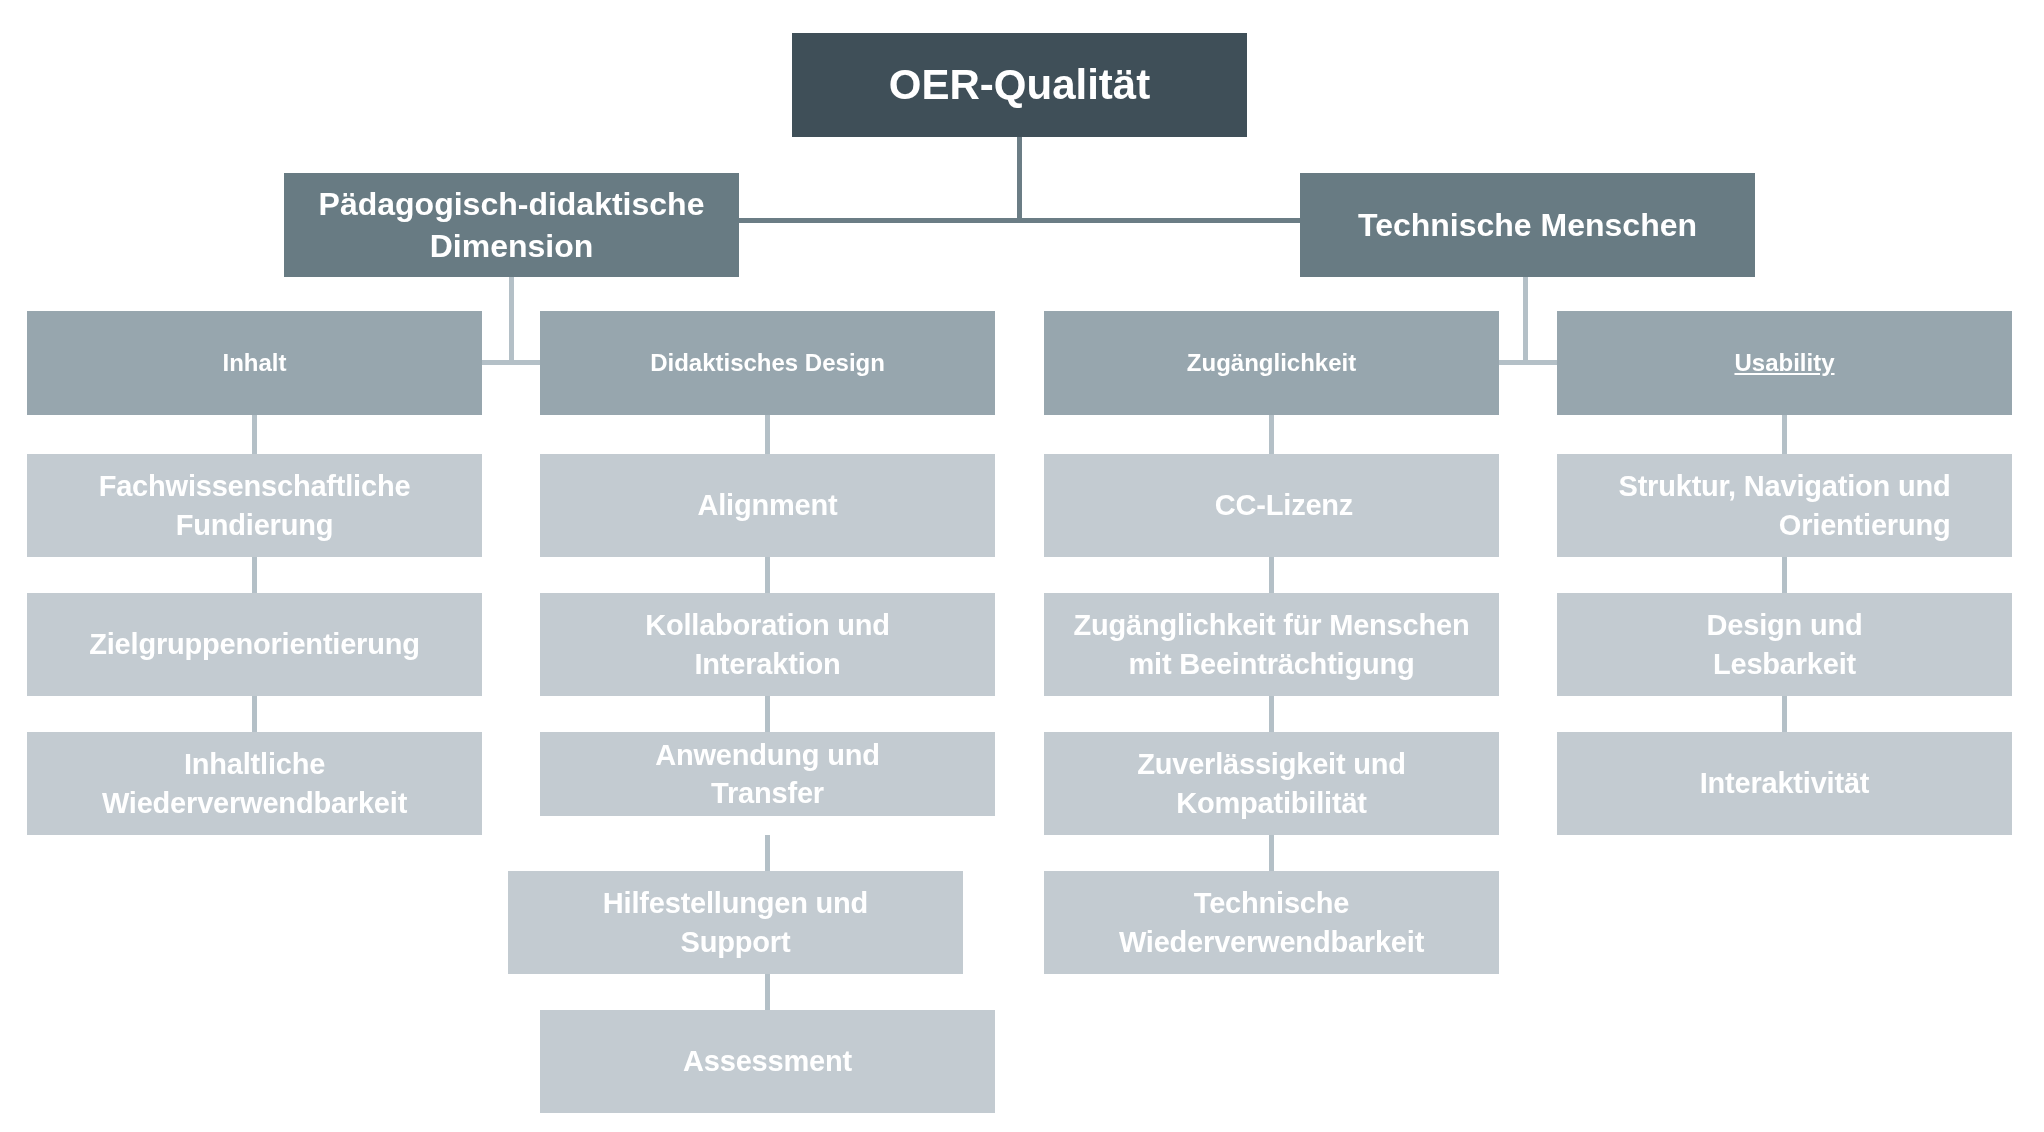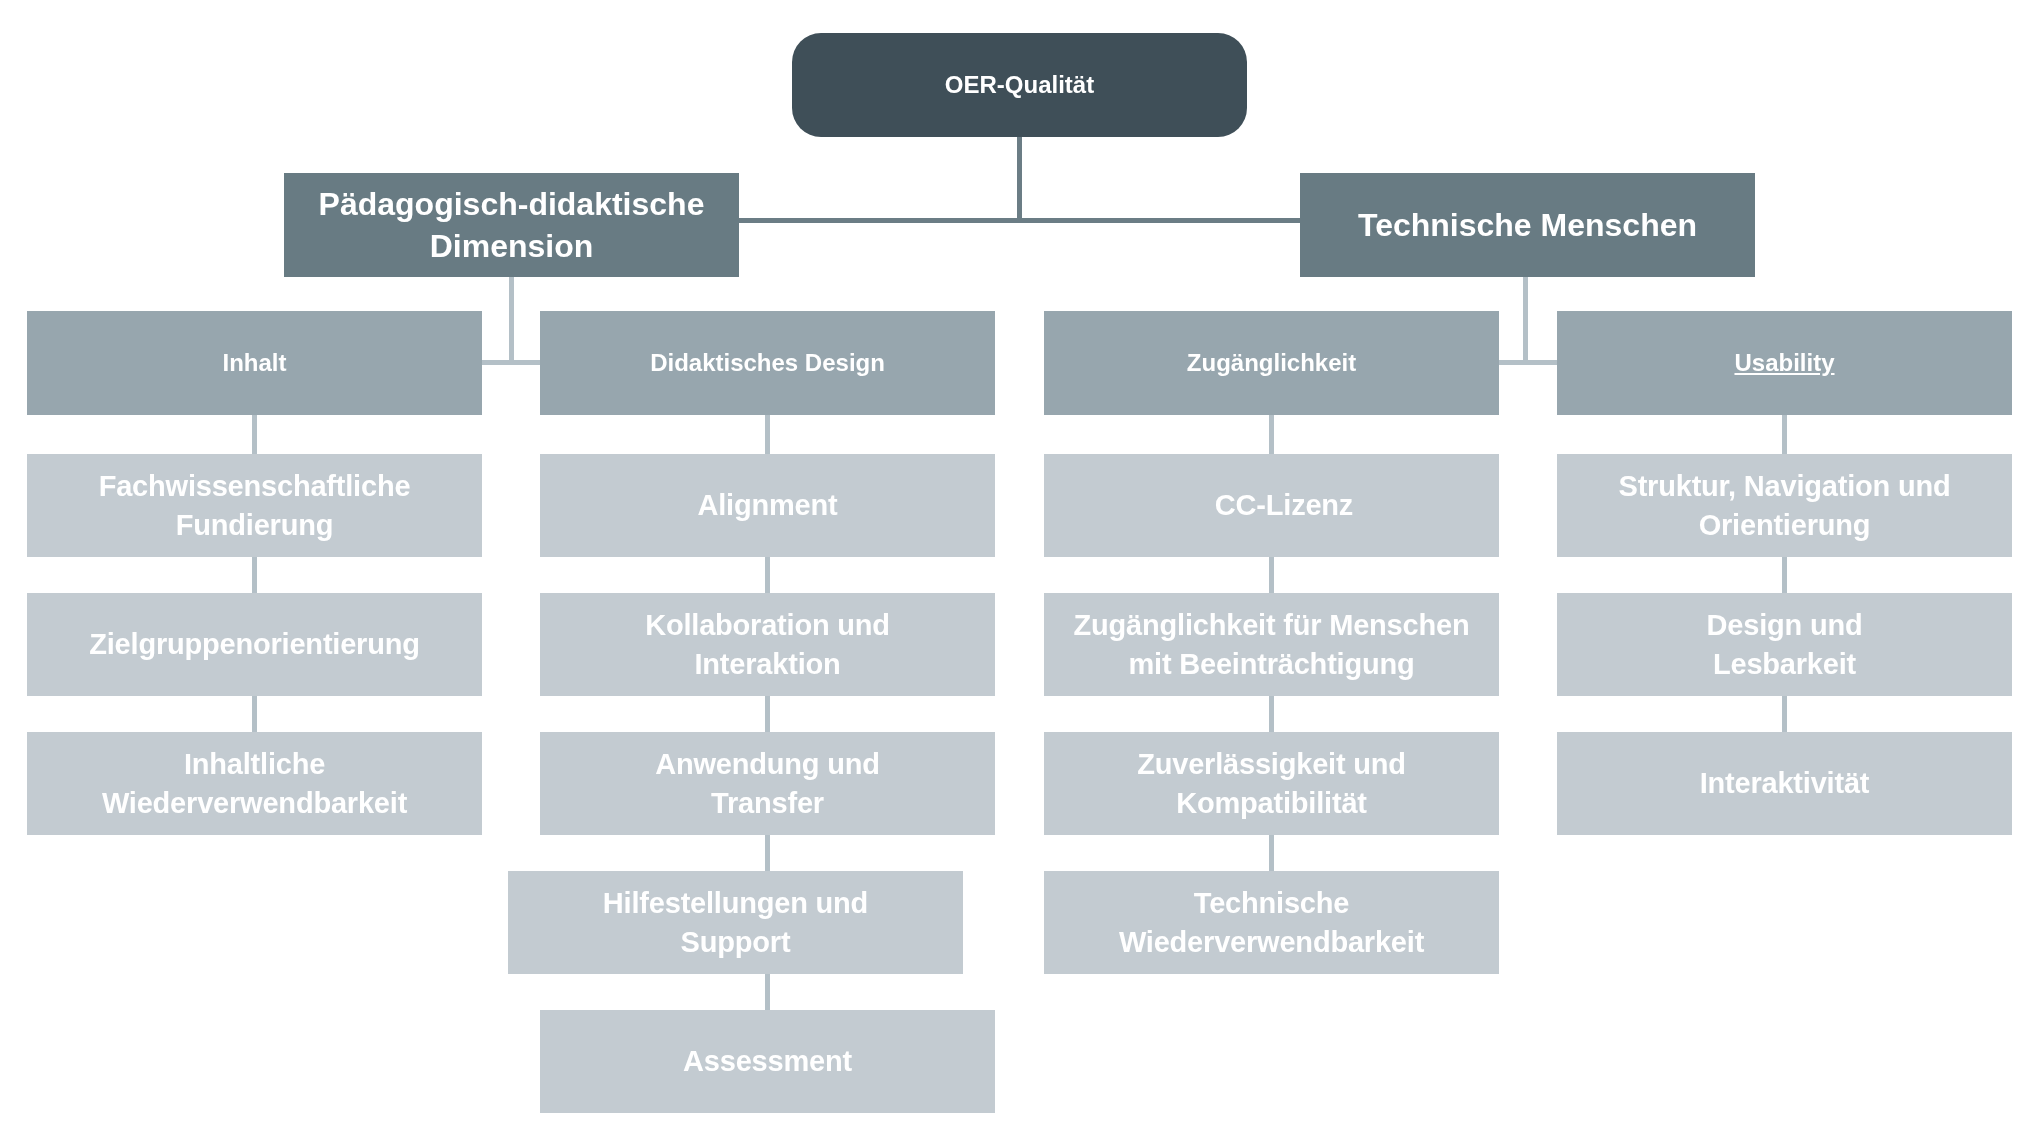--- a/index.html
+++ b/index.html
@@ -17,21 +17,21 @@
     align-items: center;
     justify-content: center;
     text-align: center;
     white-space: pre-line;
     color: var(--text, #ffffff);
     font-weight: 700;
     line-height: 1.32;
     box-sizing: border-box;
     padding: 4px 6px;
   }
-  .lvl1 { background: var(--level1-fill, #3f4f58); font-size: 24px; border-radius: 29px; }
+  .lvl1 { background: var(--level1-fill, #3f4f58); font-size: 42px; }
   .lvl2 { background: var(--level2-fill, #687b83); font-size: 32px; }
   .lvl3 { background: var(--level3-fill, #97a6ae); font-size: 24px; }
   .leaf { background: var(--leaf-fill, #c3cbd1); font-size: 29px; letter-spacing: -0.2px; }
   .line { position: absolute; }
   .line.dark  { background: var(--line-dark,  #6b7d85); }
   .line.light { background: var(--line-light, #b4c0c7); }
 </style>
 </head>
 <body>
 
@@ -77,33 +77,33 @@
 
   <div class="node leaf" style="left:27px; top:454px; width:455px; height:103px;">Fachwissenschaftliche
 Fundierung</div>
   <div class="node leaf" style="left:27px; top:593px; width:455px; height:103px;">Zielgruppenorientierung</div>
   <div class="node leaf" style="left:27px; top:732px; width:455px; height:103px;">Inhaltliche
 Wiederverwendbarkeit</div>
 
   <div class="node leaf" style="left:540px; top:454px; width:455px; height:103px;">Alignment</div>
   <div class="node leaf" style="left:540px; top:593px; width:455px; height:103px;">Kollaboration und
 Interaktion</div>
-  <div class="node leaf" style="left:540px; top:732px; width:455px; height:103px;">Anwendung und
+  <div class="node leaf" style="left:540px; top:732px; width:455px; height:84px;">Anwendung und
 Transfer</div>
   <div class="node leaf" style="left:508px; top:871px; width:455px; height:103px;">Hilfestellungen und
 Support</div>
   <div class="node leaf" style="left:540px; top:1010px; width:455px; height:103px;">Assessment</div>
 
   <div class="node leaf" style="left:1044px; top:454px; width:455px; height:103px;padding-left:31px;">CC-Lizenz</div>
   <div class="node leaf" style="left:1044px; top:593px; width:455px; height:103px;">Zugänglichkeit für Menschen
 mit Beeinträchtigung</div>
   <div class="node leaf" style="left:1044px; top:732px; width:455px; height:103px;">Zuverlässigkeit und
 Kompatibilität</div>
   <div class="node leaf" style="left:1044px; top:871px; width:455px; height:103px;">Technische
 Wiederverwendbarkeit</div>
 
-  <div class="node leaf" style="left:1557px; top:454px; width:455px; height:103px;">Struktur, Navigation und
+  <div class="node leaf" style="left:1557px; top:454px; width:455px; height:103px;text-align:right;">Struktur, Navigation und
 Orientierung</div>
   <div class="node leaf" style="left:1557px; top:593px; width:455px; height:103px;">Design und
 Lesbarkeit</div>
   <div class="node leaf" style="left:1557px; top:732px; width:455px; height:103px;">Interaktivität</div>
 
 </div>
 
 </body></html>

